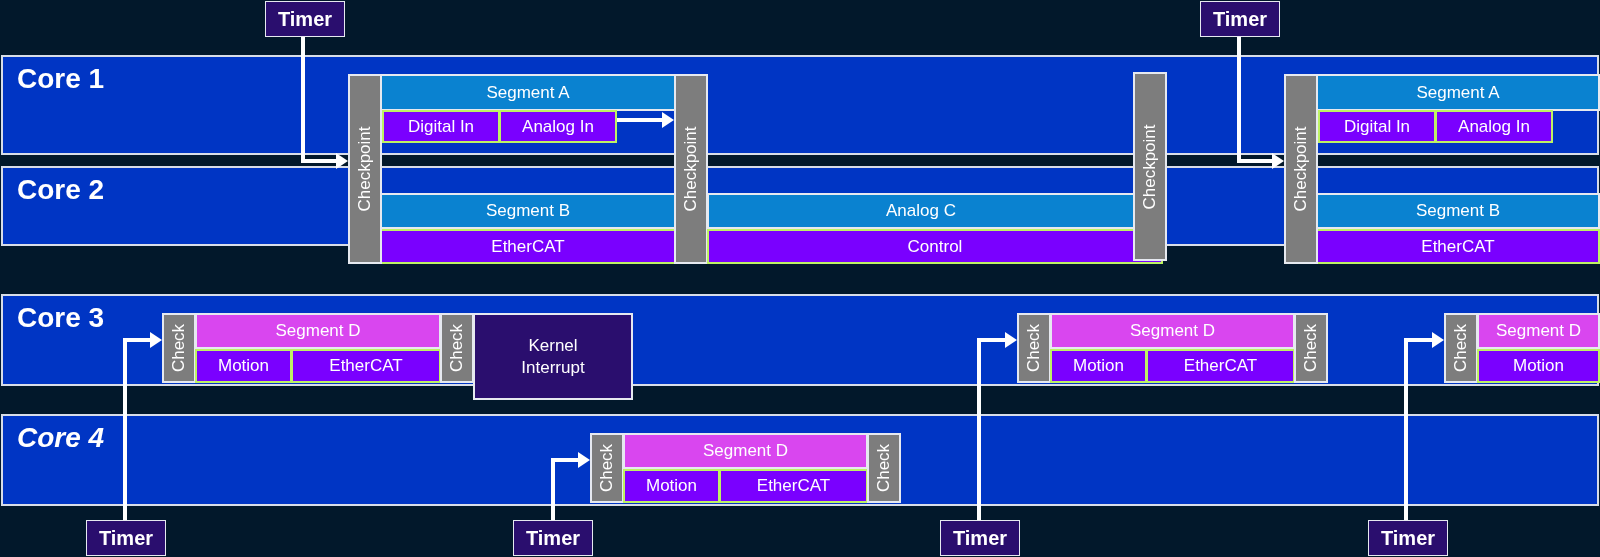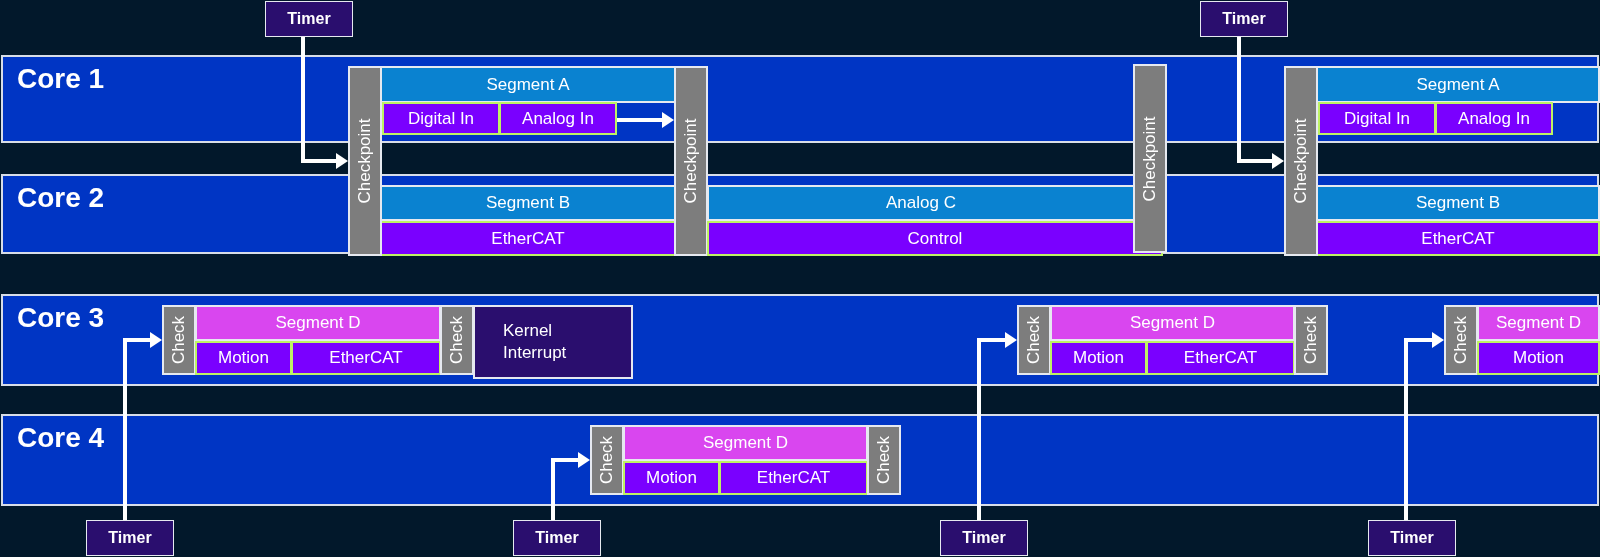--- a/index.html
+++ b/index.html
@@ -1,41 +1,41 @@
 <!DOCTYPE html>
 <html><head>
 <meta charset="utf-8">
 <style>
   html,body{margin:0;padding:0;}
   body{width:1600px;height:557px;background:#02182b;position:relative;overflow:hidden;font-family:"Liberation Sans",sans-serif;color:#fff;}
   .lane{position:absolute;left:1px;width:1598px;background:#0035c4;border:2px solid #d8dde8;box-sizing:border-box;}
   .lane-label{position:absolute;left:14px;top:6px;font-size:28px;font-weight:bold;color:#fff;}
-  .box{position:absolute;box-sizing:border-box;display:flex;align-items:center;justify-content:center;font-size:17px;color:#fff;}
+  .box{position:absolute;box-sizing:border-box;display:flex;align-items:center;justify-content:center;text-align:center;font-size:17px;color:#fff;margin-top:8px;}
   .seg{background:#0a82d0;border:2px solid #e6e9f0;}
   .task{background:#7a00ff;border:2px solid #bef264;}
   .segd{background:#d946ef;border:2px solid #e6e9f0;}
   .kern{background:#2a0e6e;border:2px solid #e6e9f0;line-height:22px;}
   .chk{background:#7d7d7d;border:2px solid #e6e9f0;}
   .chk span{display:inline-block;transform:rotate(-90deg);white-space:nowrap;font-size:17px;}
-  .timer{position:absolute;width:88px;height:36px;background:#2a0e6e;border:1.5px solid #e6e9f0;box-sizing:border-box;display:flex;align-items:center;justify-content:center;font-weight:bold;font-size:16px;color:#fff;}
+  .timer{position:absolute;width:80px;height:36px;background:#2a0e6e;border:1.5px solid #e6e9f0;box-sizing:border-box;display:flex;align-items:center;justify-content:center;font-weight:bold;font-size:20px;color:#fff;}
   svg.arrows{position:absolute;left:0;top:0;}
 </style>
 </head>
 <body>
 
-<div class="lane" style="top:55px;height:88px;">
+<div class="lane" style="top:55px;height:100px;">
   <span class="lane-label">Core 1</span>
 </div>
-<div class="lane" style="top:174px;height:80px;">
+<div class="lane" style="top:166px;height:80px;">
   <span class="lane-label">Core 2</span>
 </div>
 <div class="lane" style="top:294px;height:92px;">
   <span class="lane-label">Core 3</span>
 </div>
-<div class="lane" style="top:414px;height:92px;">
+<div class="lane" style="top:414px;height:92px;font-style:italic;">
   <span class="lane-label">Core 4</span>
 </div>
 
 <div class="box seg" style="left:380px;top:66px;width:296px;height:37px;">
     <span>Segment A</span>
   </div>
 <div class="box task" style="left:382px;top:102px;width:118px;height:33px;">
     <span>Digital In</span>
   </div>
 <div class="box task" style="left:499px;top:102px;width:118px;height:33px;">
@@ -91,21 +91,21 @@
   </div>
 <div class="box task" style="left:195px;top:341px;width:97px;height:34px;">
     <span>Motion</span>
   </div>
 <div class="box task" style="left:291px;top:341px;width:150px;height:34px;">
     <span>EtherCAT</span>
   </div>
 <div class="box chk" style="left:440px;top:305px;width:34px;height:70px;">
     <span>Check</span>
   </div>
-<div class="box kern" style="left:473px;top:305px;width:160px;height:74px;">
+<div class="box kern" style="left:473px;top:305px;width:160px;height:87px;">
     <span style="width:100px;">Kernel Interrupt</span>
   </div>
 
 <div class="box chk" style="left:1017px;top:305px;width:34px;height:70px;">
     <span>Check</span>
   </div>
 <div class="box segd" style="left:1050px;top:305px;width:245px;height:36px;">
     <span>Segment D</span>
   </div>
 <div class="box task" style="left:1050px;top:341px;width:97px;height:34px;">

